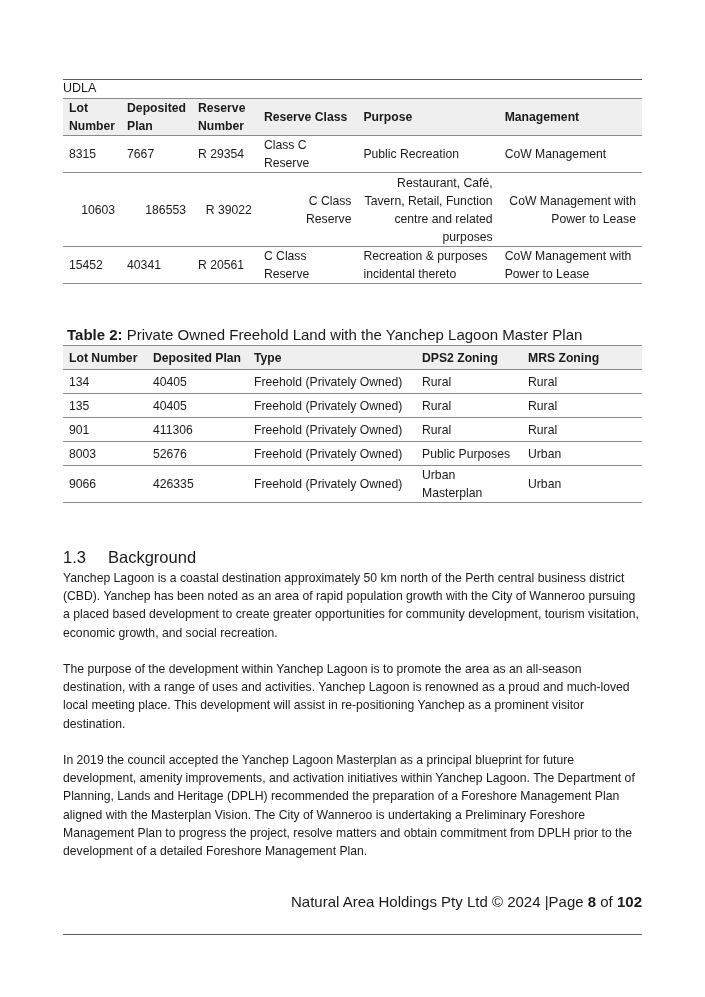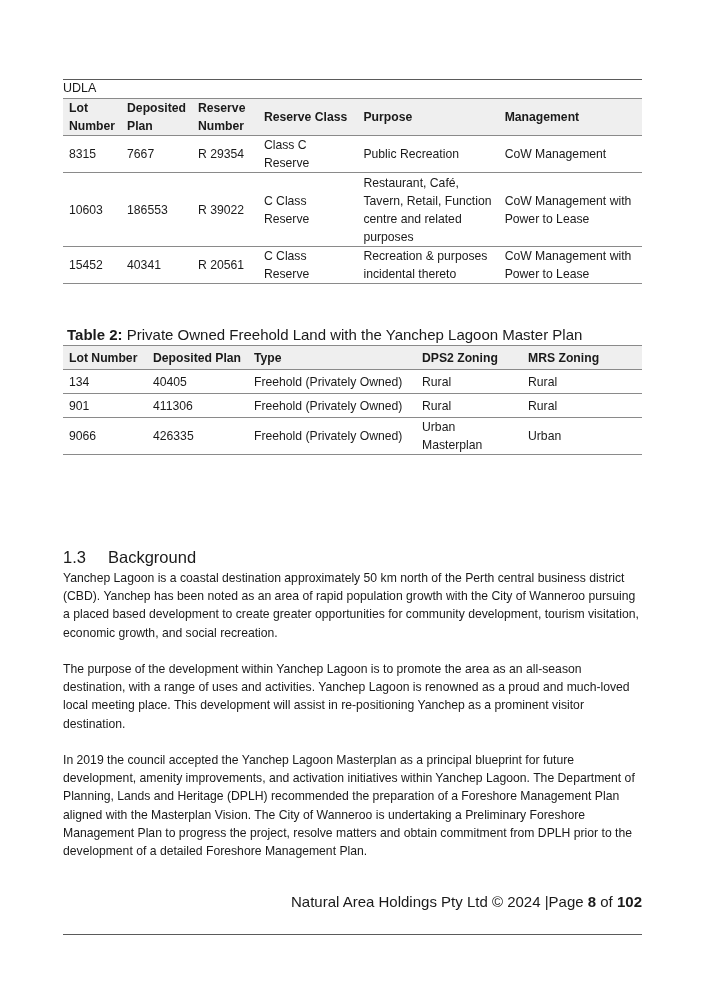--- a/index.html
+++ b/index.html
@@ -21,21 +21,21 @@
     td { text-align: left; vertical-align: middle; }
     th, td { padding: 0 6px; line-height: 18px; }
 
     .t1 { position: absolute; top: 98px; left: 0; }
     .t1 thead tr { border-top: 1.5px solid #8a8a8a; border-bottom: 1.5px solid #8a8a8a; }
     .t1 thead th { height: 37px; }
     .t1 tbody tr { border-bottom: 1px solid #8a8a8a; }
     .t1 tbody tr:last-child { border-bottom: 1.5px solid #8a8a8a; }
     .t1 .r1 td { height: 23px; }
     .t1 .r2 td { height: 37px; }
-    .t1 .r3 td { height: 74px; }
+    .t1 .r3 td { height: 74px; text-align: right; }
     .t1 .r4 td { height: 37px; }
 
     .caption2 { position: absolute; top: 326px; left: 4px; font-size: 15px; line-height: 18px; }
     .caption2 b { font-weight: bold; }
 
     .t2 { position: absolute; top: 345px; left: 0; }
     .t2 thead tr { border-top: 1.5px solid #8a8a8a; border-bottom: 1.5px solid #8a8a8a; }
     .t2 thead th { height: 24px; }
     .t2 tbody tr { border-bottom: 1px solid #8a8a8a; margin-top: 48px; }
     .t2 tbody tr:last-child { border-bottom: 1.5px solid #8a8a8a; }
@@ -135,25 +135,39 @@
     </thead>
     <tbody>
       <tr>
         <td>134</td>
         <td>40405</td>
         <td>Freehold (Privately Owned)</td>
         <td>Rural</td>
         <td>Rural</td>
       </tr>
       <tr>
+        <td>135</td>
+        <td>40405</td>
+        <td>Freehold (Privately Owned)</td>
+        <td>Rural</td>
+        <td>Rural</td>
+      </tr>
+      <tr>
         <td>901</td>
         <td>411306</td>
         <td>Freehold (Privately Owned)</td>
         <td>Rural</td>
         <td>Rural</td>
+      </tr>
+      <tr>
+        <td>8003</td>
+        <td>52676</td>
+        <td>Freehold (Privately Owned)</td>
+        <td>Public Purposes</td>
+        <td>Urban</td>
       </tr>
       <tr class="tall">
         <td>9066</td>
         <td>426335</td>
         <td>Freehold (Privately Owned)</td>
         <td>Urban Masterplan</td>
         <td>Urban</td>
       </tr>
     </tbody>
   </table>

